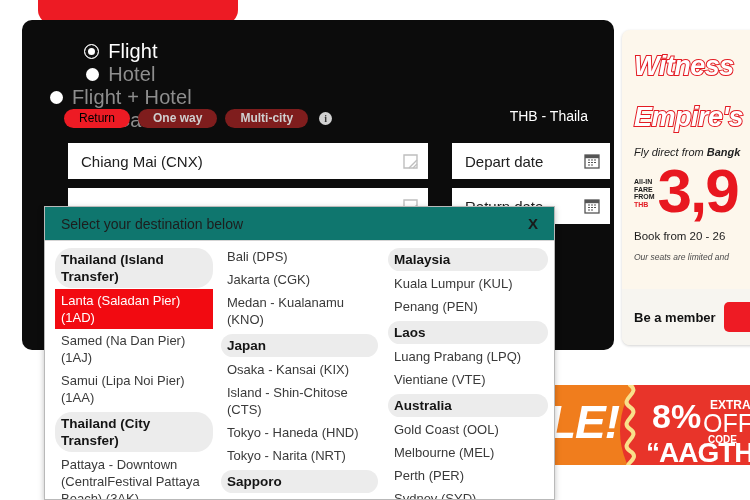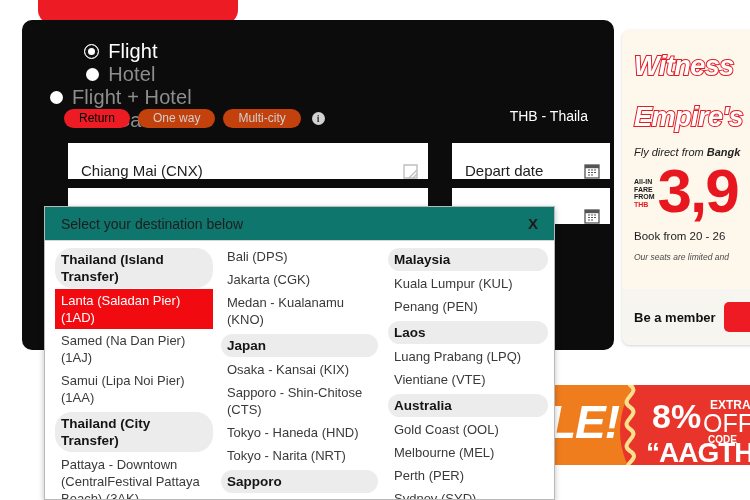--- a/index.html
+++ b/index.html
@@ -90,25 +90,26 @@
     display: flex;
     align-items: center;
   }
   .pill {
     height: 19px;
     line-height: 19px;
     padding: 0 15px;
     border-radius: 10px;
     font-size: 12px;
     color: #cfcfcf;
-    background: #c2410c;
+    background: #7f1d1d;
     margin-right: 8px;
     text-align: center;
     cursor: pointer;
     white-space: nowrap;
+    font-weight: bold;
   }
   .pill.active {
     background: #ed1b24;
     color: #000000;
     font-weight: 400;
   }
   .info-icon {
     width: 13px;
     height: 13px;
     border-radius: 50%;
@@ -132,21 +133,21 @@
     color: #ffffff;
     white-space: nowrap;
   }
 
   
   .field {
     position: absolute;
     background: #ffffff;
     border: none;
     display: flex;
-    align-items: flex-end;
+    align-items: center;
     padding: 0 10px 0 13px;
     box-sizing: border-box;
     cursor: text;
   }
   .field .ftext {
     font-size: 15px;
     color: #202020;
     flex: 1 1 auto;
     white-space: nowrap;
     overflow: hidden;
@@ -625,21 +626,21 @@
         <div class="grp-head">Thailand (City Transfer)</div>
         <div class="dd-item">Pattaya - Downtown (CentralFestival Pattaya Beach) (3AK)</div>
       </div>
 
       <div class="dd-col" id="col-2">
         <div class="dd-item">Bali (DPS)</div>
         <div class="dd-item">Jakarta (CGK)</div>
         <div class="dd-item">Medan - Kualanamu (KNO)</div>
         <div class="grp-head">Japan</div>
         <div class="dd-item">Osaka - Kansai (KIX)</div>
-        <div class="dd-item">Sapporo - Shin-Chitose (CTS)</div>
+        <div class="dd-item">Island - Shin-Chitose (CTS)</div>
         <div class="dd-item">Tokyo - Haneda (HND)</div>
         <div class="dd-item">Tokyo - Narita (NRT)</div>
         <div class="grp-head">Sapporo</div>
         <div class="dd-item">Bangkok - Don Mueang</div>
       </div>
 
       <div class="dd-col" id="col-3">
         <div class="grp-head">Malaysia</div>
         <div class="dd-item">Kuala Lumpur (KUL)</div>
         <div class="dd-item">Penang (PEN)</div>

